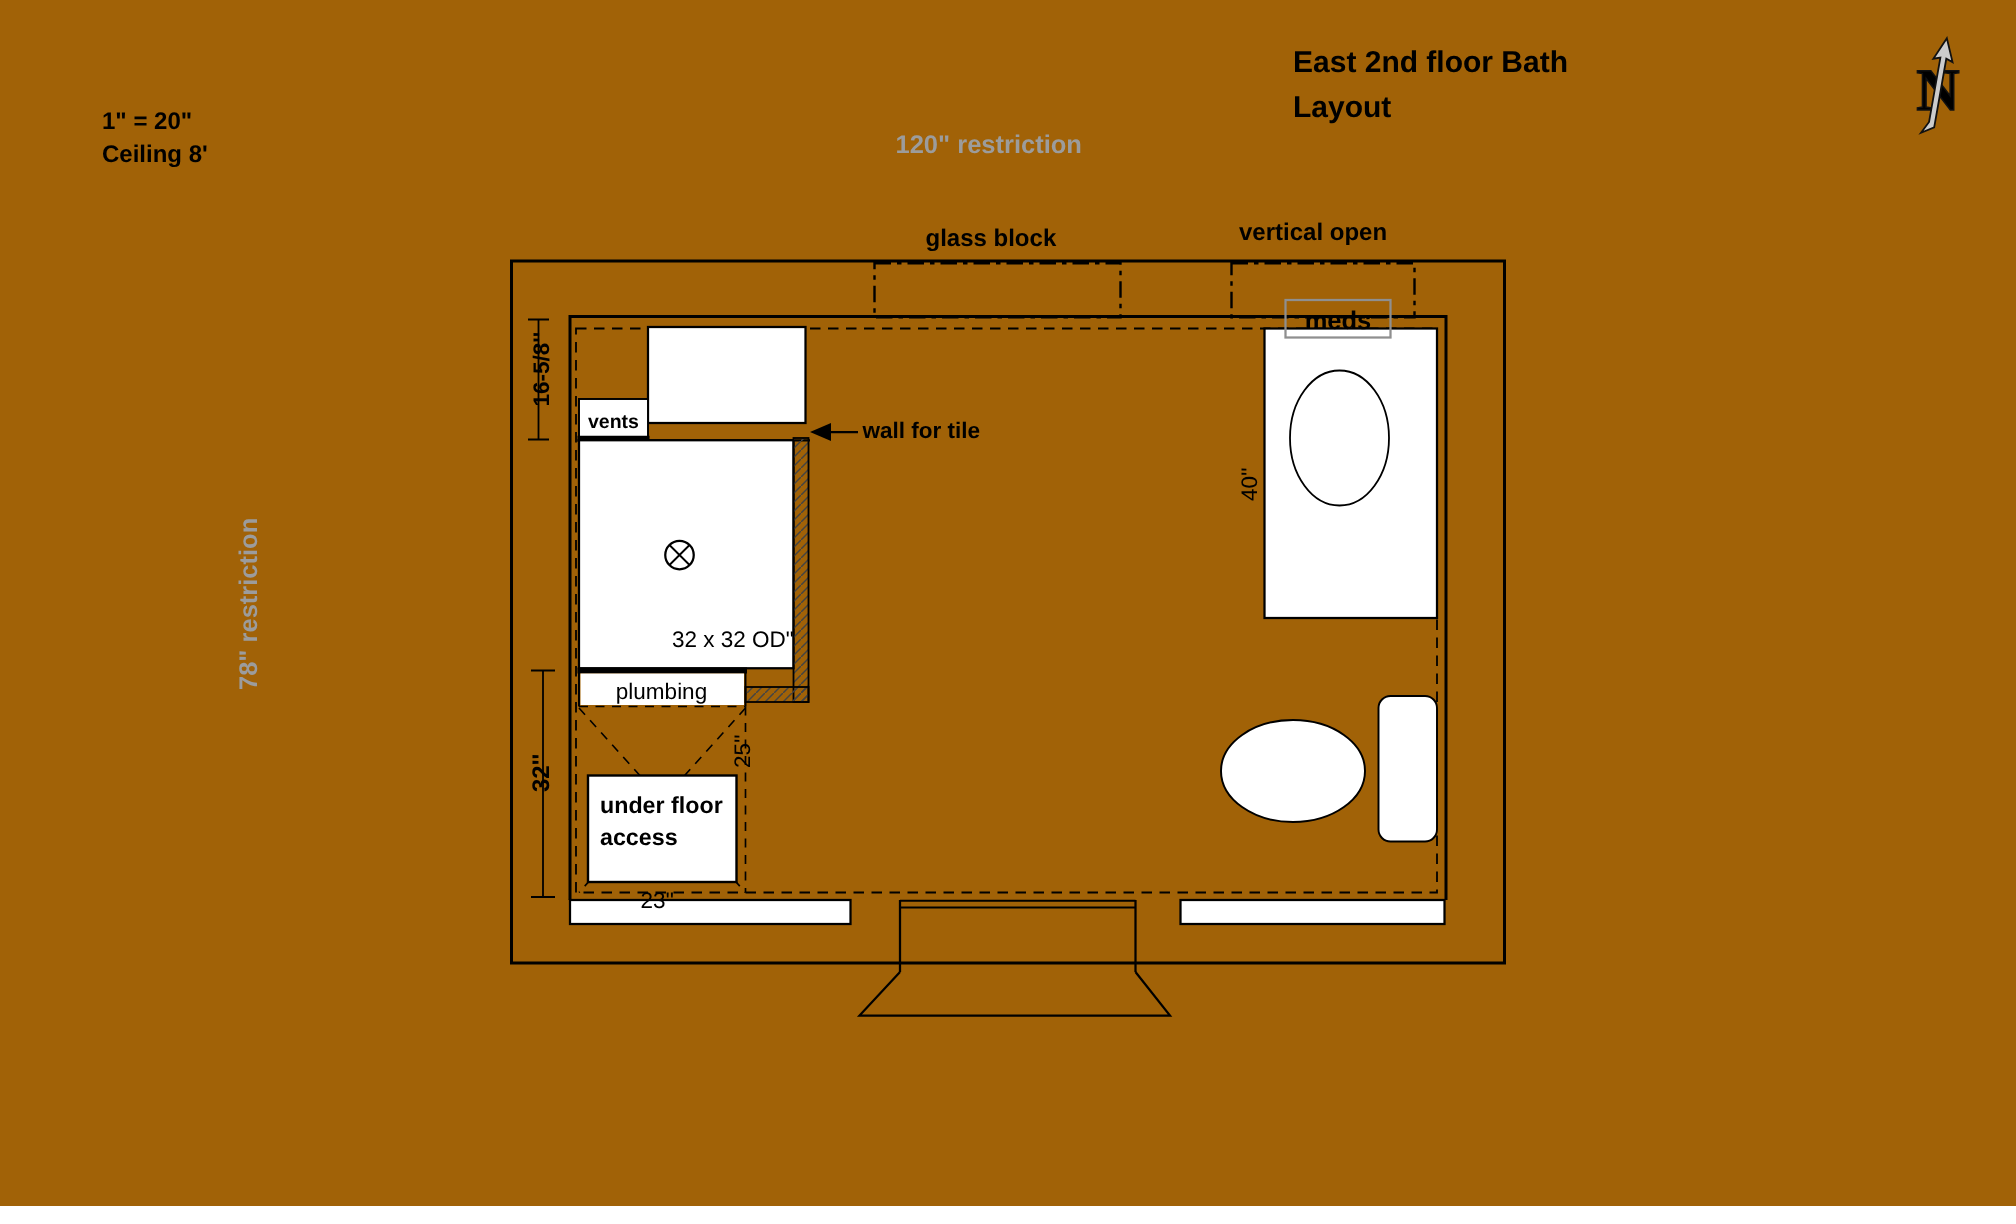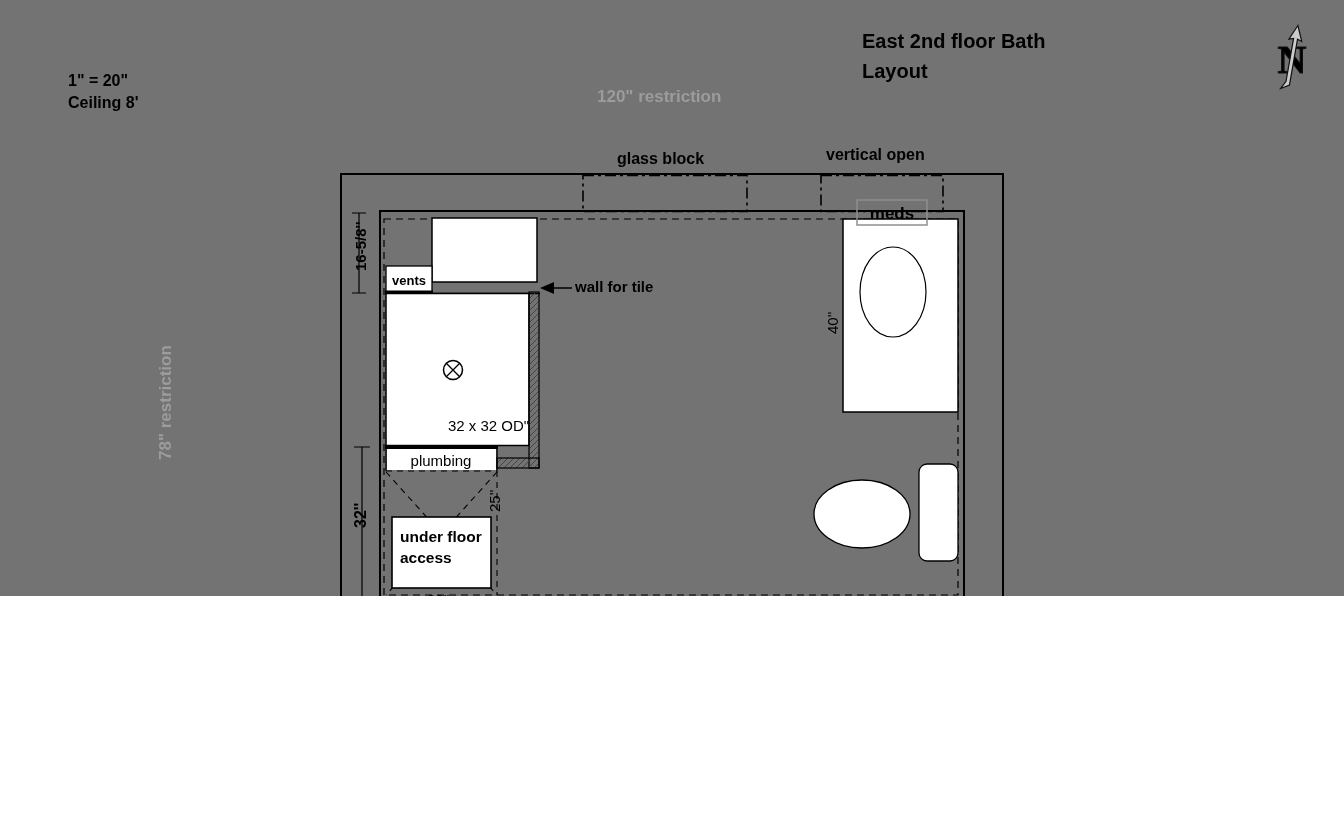--- a/index.html
+++ b/index.html
@@ -1,16 +1,16 @@
 <!DOCTYPE html>
 <html><head>
 <meta charset="utf-8">
 <style>
   html, body { margin: 0; padding: 0; background: #ffffff; }
-  #canvas { position: relative; width: 1344px; height: 596px; background: #737373; overflow: hidden; }
+  #canvas { position: relative; width: 1344px; height: 804px; background: #a16207; overflow: hidden; }
   svg { display: block; }
   text {
     font-family: "Liberation Sans", "DejaVu Sans", sans-serif;
     fill: #000000;
   }
   .bold { font-weight: bold; }
   .gray-label { fill: #9c9c9c; font-weight: bold; font-size: 17px; }
   .dim-bold { font-weight: bold; font-size: 15px; }
   .dim-reg { font-weight: normal; font-size: 15px; }
   .lbl { font-weight: bold; font-size: 16px; }

